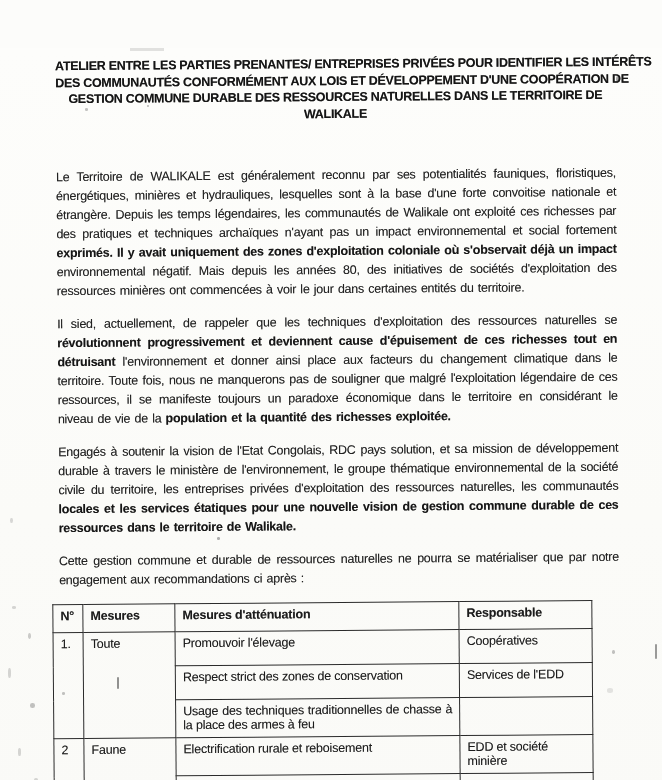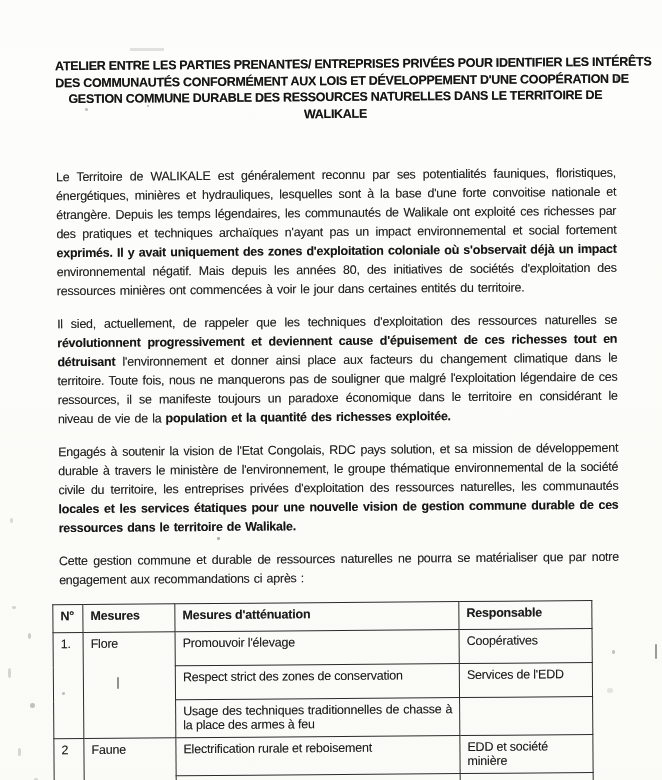--- a/index.html
+++ b/index.html
@@ -86,21 +86,21 @@
           <tr>
             <th>N°</th>
             <th>Mesures</th>
             <th>Mesures d'atténuation</th>
             <th>Responsable</th>
           </tr>
         </thead>
       <tbody>
           <tr>
             <td rowspan="3">1.</td>
-            <td rowspan="3">Flore</td>
+            <td rowspan="3">Toute</td>
             <td class="cell-measure">Promouvoir l'élevage</td>
             <td>Coopératives</td>
           </tr>
           <tr>
             <td class="cell-measure">Respect strict des zones de conservation</td>
             <td>Services de l'EDD</td>
           </tr>
           <tr>
             <td class="cell-measure">Usage des techniques traditionnelles de chasse à la place des armes à feu</td>
             <td></td>

